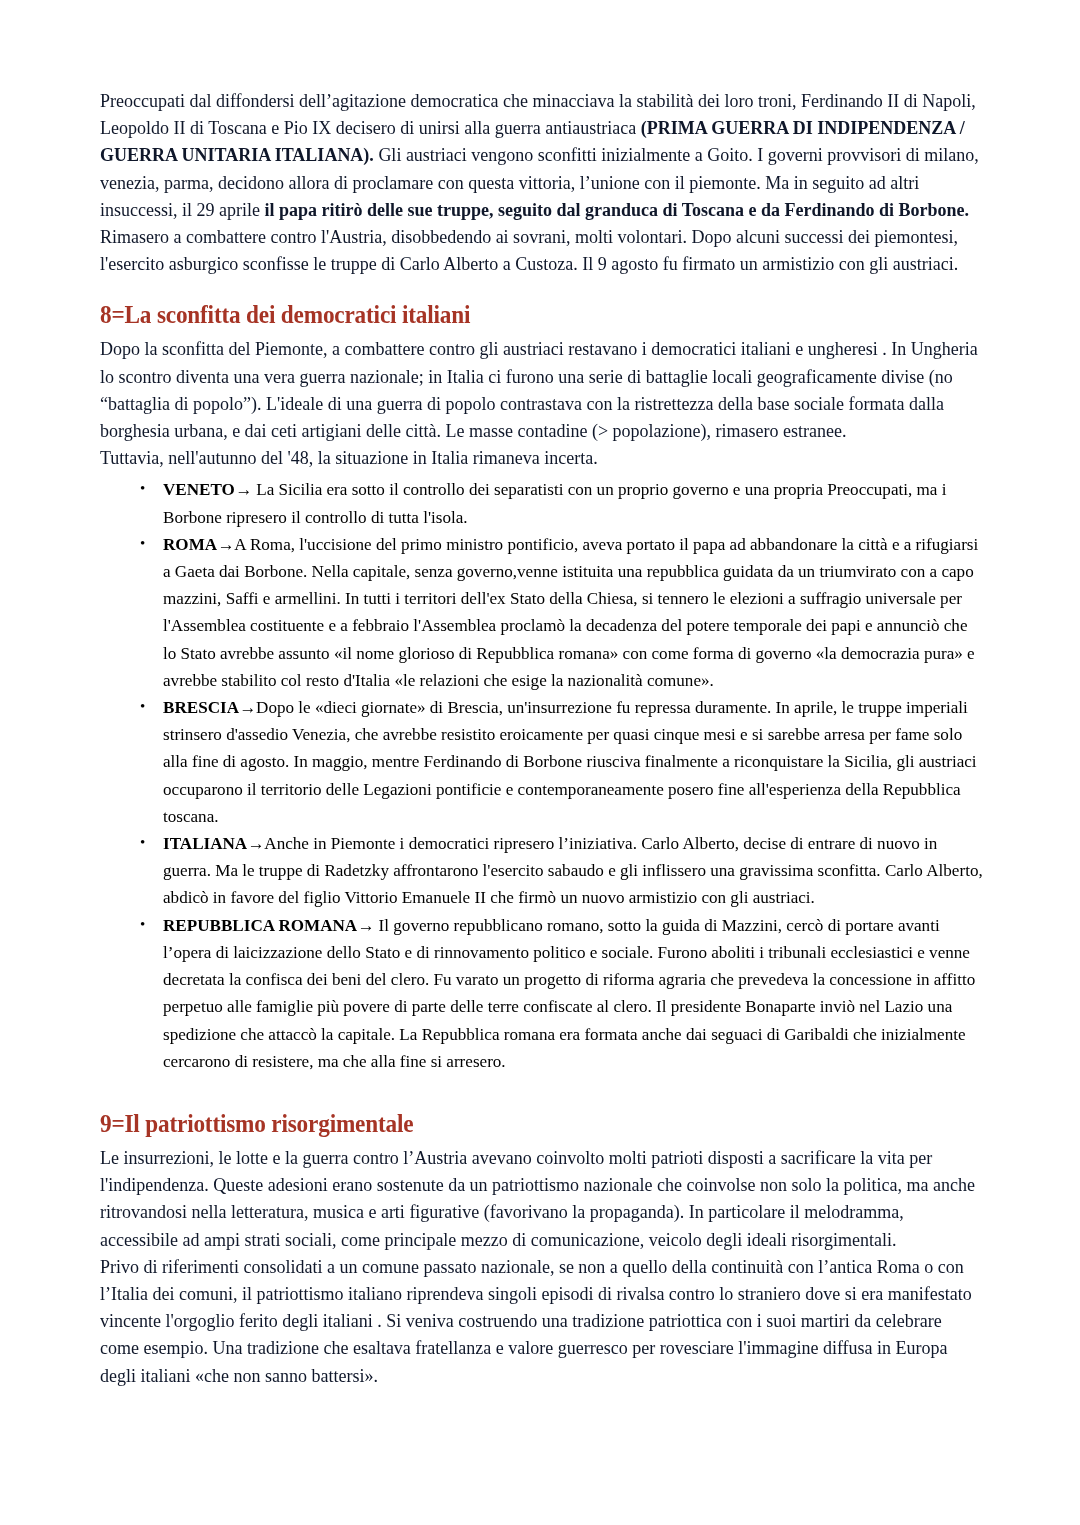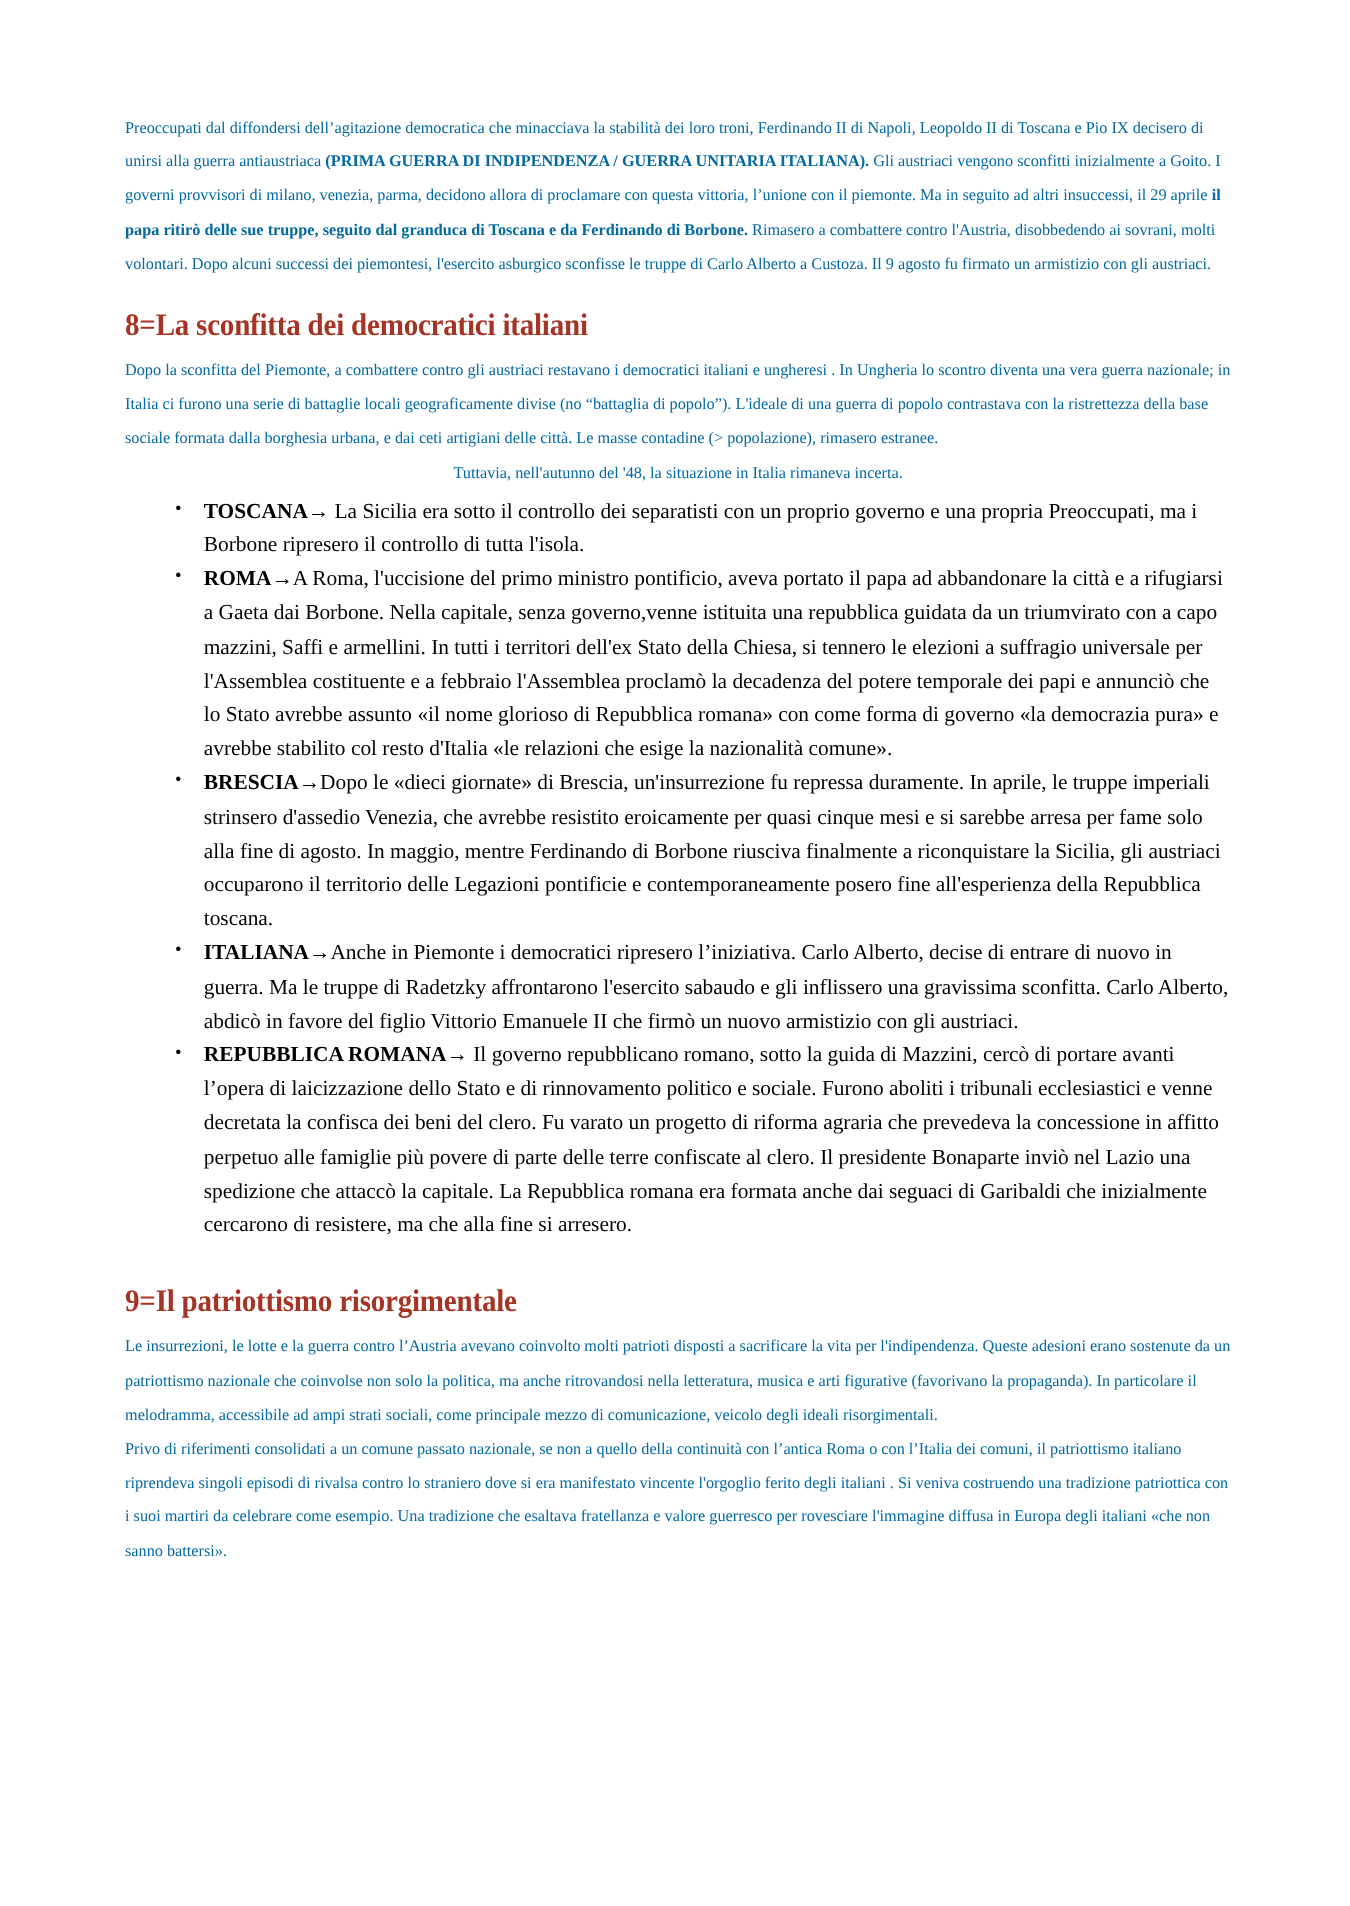--- a/index.html
+++ b/index.html
@@ -15,32 +15,31 @@
     overflow: hidden;
   }
   .page {
     box-sizing: border-box;
     width: 1080px;
     min-height: 1525px;
     padding: 88px 95px 40px 100px;
     background: #ffffff;
   }
   .para {
-    font-size: 13px;
+    font-size: 18px;
     line-height: 27.2px;
     text-align: left;
     margin: 0 0 0 0;
-    color: #0369a1;
+    color: #0f172a;
   }
   .para + .para {
     margin-top: 0;
   }
   .gap-para {
     margin-top: 25px;
-    text-align: center;
   }
   b, .b {
     font-weight: bold;
   }
   h2.section-heading {
     font-family: "Liberation Serif", "DejaVu Serif", serif;
     font-size: 25px;
     font-weight: bold;
     color: #A63425;
     margin: 22px 0 6px 0;
@@ -84,21 +83,21 @@
 
   <p class="para"><span>Preoccupati dal diffondersi dell’agitazione democratica che minacciava la stabilità dei loro troni, Ferdinando II di Napoli, Leopoldo II di Toscana e Pio IX decisero di unirsi alla guerra antiaustriaca </span><b>(PRIMA GUERRA DI INDIPENDENZA / GUERRA UNITARIA ITALIANA).</b><span> Gli austriaci vengono sconfitti inizialmente a Goito. I governi provvisori di milano, venezia, parma, decidono allora di proclamare con questa vittoria, l’unione con il piemonte. Ma in seguito ad altri insuccessi, il 29 aprile </span><b>il papa ritirò delle sue truppe, seguito dal granduca di Toscana e da Ferdinando di Borbone.</b><span> Rimasero a combattere contro l'Austria, disobbedendo ai sovrani, molti volontari.  Dopo alcuni successi dei piemontesi, l'esercito asburgico sconfisse le truppe di Carlo Alberto a Custoza. Il 9 agosto fu firmato un armistizio con gli austriaci.</span></p>
 
   <h2 class="section-heading">8=La sconfitta dei democratici italiani</h2>
 
   <p class="para">Dopo la sconfitta del Piemonte, a combattere contro gli austriaci restavano i democratici italiani e ungheresi . In Ungheria lo scontro diventa una vera guerra nazionale; in Italia ci furono una serie di battaglie locali geograficamente divise (no “battaglia di popolo”). L'ideale di una guerra di popolo contrastava con la ristrettezza della base sociale formata dalla borghesia urbana, e dai ceti artigiani delle città. Le masse contadine (&gt; popolazione), rimasero estranee.</p>
 
   <p class="para gap-para">Tuttavia, nell'autunno del '48, la situazione in Italia rimaneva incerta.</p>
 
   <ul class="bullets">
-    <li><b>TOSCANA</b><b>→</b><span> La Sicilia era sotto il controllo dei separatisti con  un proprio governo e una propria Preoccupati, ma i Borbone ripresero il controllo di tutta l'isola.</span></li>
+    <li><b>VENETO</b><b>→</b><span> La Sicilia era sotto il controllo dei separatisti con  un proprio governo e una propria Preoccupati, ma i Borbone ripresero il controllo di tutta l'isola.</span></li>
     <li><b>ROMA</b><b>→</b><span>A Roma, l'uccisione del primo ministro pontificio,  aveva portato il papa ad abbandonare la città e a rifugiarsi a Gaeta dai Borbone. Nella capitale, senza governo,venne istituita una repubblica guidata da un triumvirato con a capo mazzini, Saffi e armellini. In tutti i territori dell'ex Stato della Chiesa, si tennero le elezioni a suffragio universale per l'Assemblea costituente e a febbraio l'Assemblea proclamò la decadenza del potere temporale dei papi e annunciò che lo Stato avrebbe assunto «il nome glorioso di Repubblica romana» con come forma di governo «la democrazia pura» e avrebbe stabilito col resto d'Italia «le relazioni che esige la nazionalità comune».</span></li>
     <li><b>BRESCIA</b><b>→</b><span>Dopo le «dieci giornate» di Brescia, un'insurrezione fu repressa duramente. In aprile, le truppe imperiali strinsero d'assedio Venezia, che avrebbe resistito eroicamente per quasi cinque mesi e si sarebbe arresa per fame solo alla fine di agosto. In maggio, mentre Ferdinando di Borbone riusciva finalmente a riconquistare la Sicilia, gli austriaci occuparono il territorio delle Legazioni pontificie e contemporaneamente posero fine all'esperienza della Repubblica toscana.</span></li>
     <li><b>ITALIANA</b><b>→</b><span>Anche in Piemonte i democratici ripresero l’iniziativa. Carlo Alberto, decise di entrare di nuovo in guerra. Ma le truppe di Radetzky affrontarono l'esercito sabaudo e gli inflissero una gravissima sconfitta. Carlo Alberto, abdicò in favore del figlio Vittorio Emanuele II che firmò un nuovo armistizio con gli austriaci.</span></li>
     <li><b>REPUBBLICA ROMANA</b><b>→</b><span> Il governo repubblicano romano, sotto la guida di Mazzini, cercò di portare avanti l’opera di laicizzazione dello Stato e di rinnovamento politico e sociale. Furono aboliti i tribunali ecclesiastici e venne decretata la confisca dei beni del clero. Fu varato un progetto di riforma agraria che prevedeva la concessione in affitto perpetuo alle famiglie più povere di parte delle terre confiscate al clero. Il presidente Bonaparte inviò nel Lazio una spedizione che attaccò la capitale. La Repubblica romana era formata anche dai seguaci di Garibaldi che inizialmente cercarono di resistere, ma che alla fine si arresero.</span></li>
   </ul>
 
   <h2 class="section-heading second-heading">9=Il patriottismo risorgimentale</h2>
 
   <p class="para">Le insurrezioni, le lotte e la guerra contro l’Austria avevano coinvolto molti patrioti disposti a sacrificare la vita per l'indipendenza. Queste adesioni erano sostenute da un patriottismo nazionale che coinvolse non solo la politica, ma anche ritrovandosi nella letteratura, musica e arti figurative (favorivano la propaganda).  In particolare il melodramma, accessibile ad ampi strati sociali, come principale mezzo di comunicazione, veicolo degli ideali risorgimentali.</p>
 

